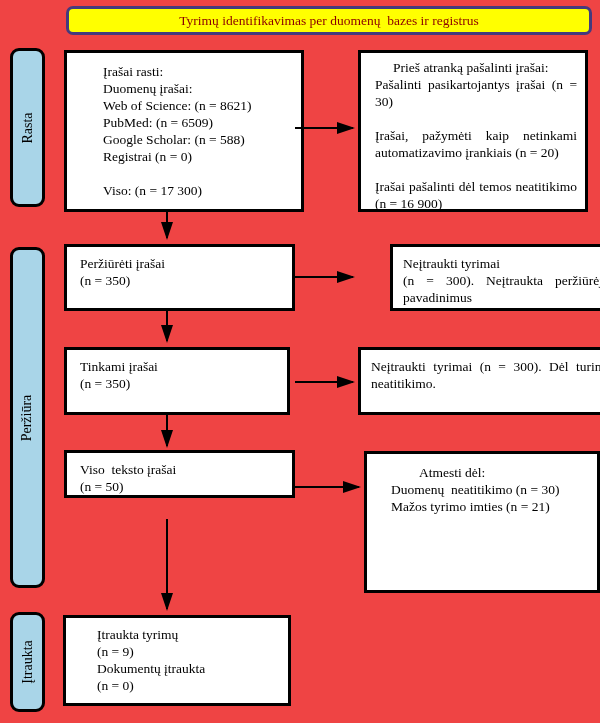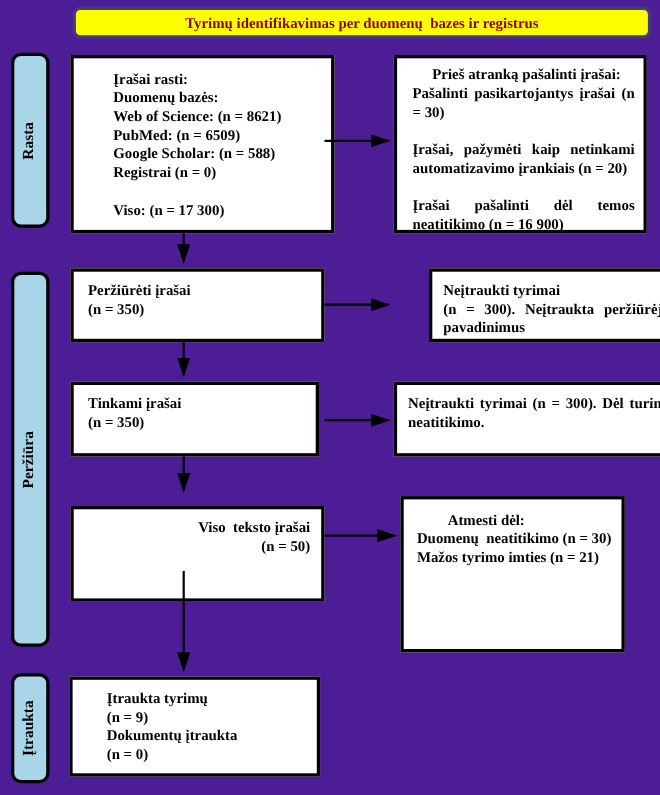--- a/index.html
+++ b/index.html
@@ -1,18 +1,18 @@
 <!DOCTYPE html>
 <html lang="lt"><head>
 <meta charset="utf-8">
 <style>
   html,body { margin:0; padding:0; background:#ffffff; }
   #canvas {
-    position:relative; width:600px; height:723px; background:#4c1d95;
-    font-family:"Liberation Serif", serif; font-weight:bold; color:#000;
+    position:relative; width:600px; height:723px; background:#ef4444;
+    font-family:"Liberation Serif", serif; font-weight:normal; color:#000;
     overflow:hidden;
   }
   
   .title-bar {
     position:absolute; left:66px; top:6px; width:526px; height:29px;
     background:#ffff00; border:3px solid #453a7d; border-radius:7px;
     box-sizing:border-box; display:flex; align-items:center; justify-content:center;
     color:#8b0000; font-size:13.5px; white-space:pre;
   }
   
@@ -26,26 +26,26 @@
   #side-perziura { left:10px; top:247px; width:35px; height:341px; }
   #side-itraukta { left:10px; top:612px; width:35px; height:100px; }
   
   .b {
     position:absolute; border:3px solid #000; background:#fff;
     box-sizing:border-box; font-size:13.5px; line-height:17px;
   }
   #box-l1 { left:64px; top:50px;  width:240px; height:162px; padding:10px 22px 0 36px; }
   #box-l2 { left:64px; top:244px; width:231px; height:67px;  padding:8px 10px 0 13px; }
   #box-l3 { left:64px; top:347px; width:226px; height:68px;  padding:8px 10px 0 13px; }
-  #box-l4 { left:64px; top:460px; width:231px; height:87px;  padding:8px 10px 0 13px;text-align:right; }
+  #box-l4 { left:64px; top:450px; width:231px; height:48px;  padding:8px 10px 0 13px; }
   #box-l5 { left:63px; top:615px; width:228px; height:91px;  padding:8px 10px 0 31px; }
   #box-r1 { left:358px; top:50px;  width:230px; height:162px; padding:6px 8px 0 14px; }
   #box-r2 { left:358px; top:244px; width:234px; height:67px;  padding:8px 6px 0 10px;margin-left:32px; }
   #box-r3 { left:358px; top:347px; width:263px; height:68px;  padding:8px 6px 0 10px; }
-  #box-r4 { left:364px; top:451px; width:204px; height:142px; padding:10px 6px 0 12px; }
+  #box-r4 { left:364px; top:451px; width:236px; height:142px; padding:10px 6px 0 24px; }
   .line { min-height:17px; white-space:pre-wrap; }
   .para { text-align:justify; }
   .gap-above { margin-top:17px; }
   .indent-head  { padding-left:18px; }
   .indent-head2 { padding-left:28px; }
   
   #arrows { position:absolute; left:0; top:0; width:600px; height:723px; pointer-events:none; }
 </style>
 </head>
 <body>
@@ -61,21 +61,21 @@
   </div>
   <div class="side-label" id="side-perziura">
     <span>Peržiūra</span>
   </div>
   <div class="side-label" id="side-itraukta">
     <span>Įtraukta</span>
   </div>
 
   <div class="b" id="box-l1">
     <div class="line">Įrašai rasti:</div>
-    <div class="line">Duomenų bazės:</div>
+    <div class="line">Duomenų įrašai:</div>
     <div class="line">Web of Science: (n = 8621)</div>
     <div class="line">PubMed: (n = 6509)</div>
     <div class="line">Google Scholar: (n = 588)</div>
     <div class="line">Registrai (n = 0)</div>
     <div class="line"></div>
     <div class="line">Viso: (n = 17 300)</div>
   </div>
 
   <div class="b" id="box-r1">
     <div class="line indent-head">Prieš atranką pašalinti įrašai:</div>

